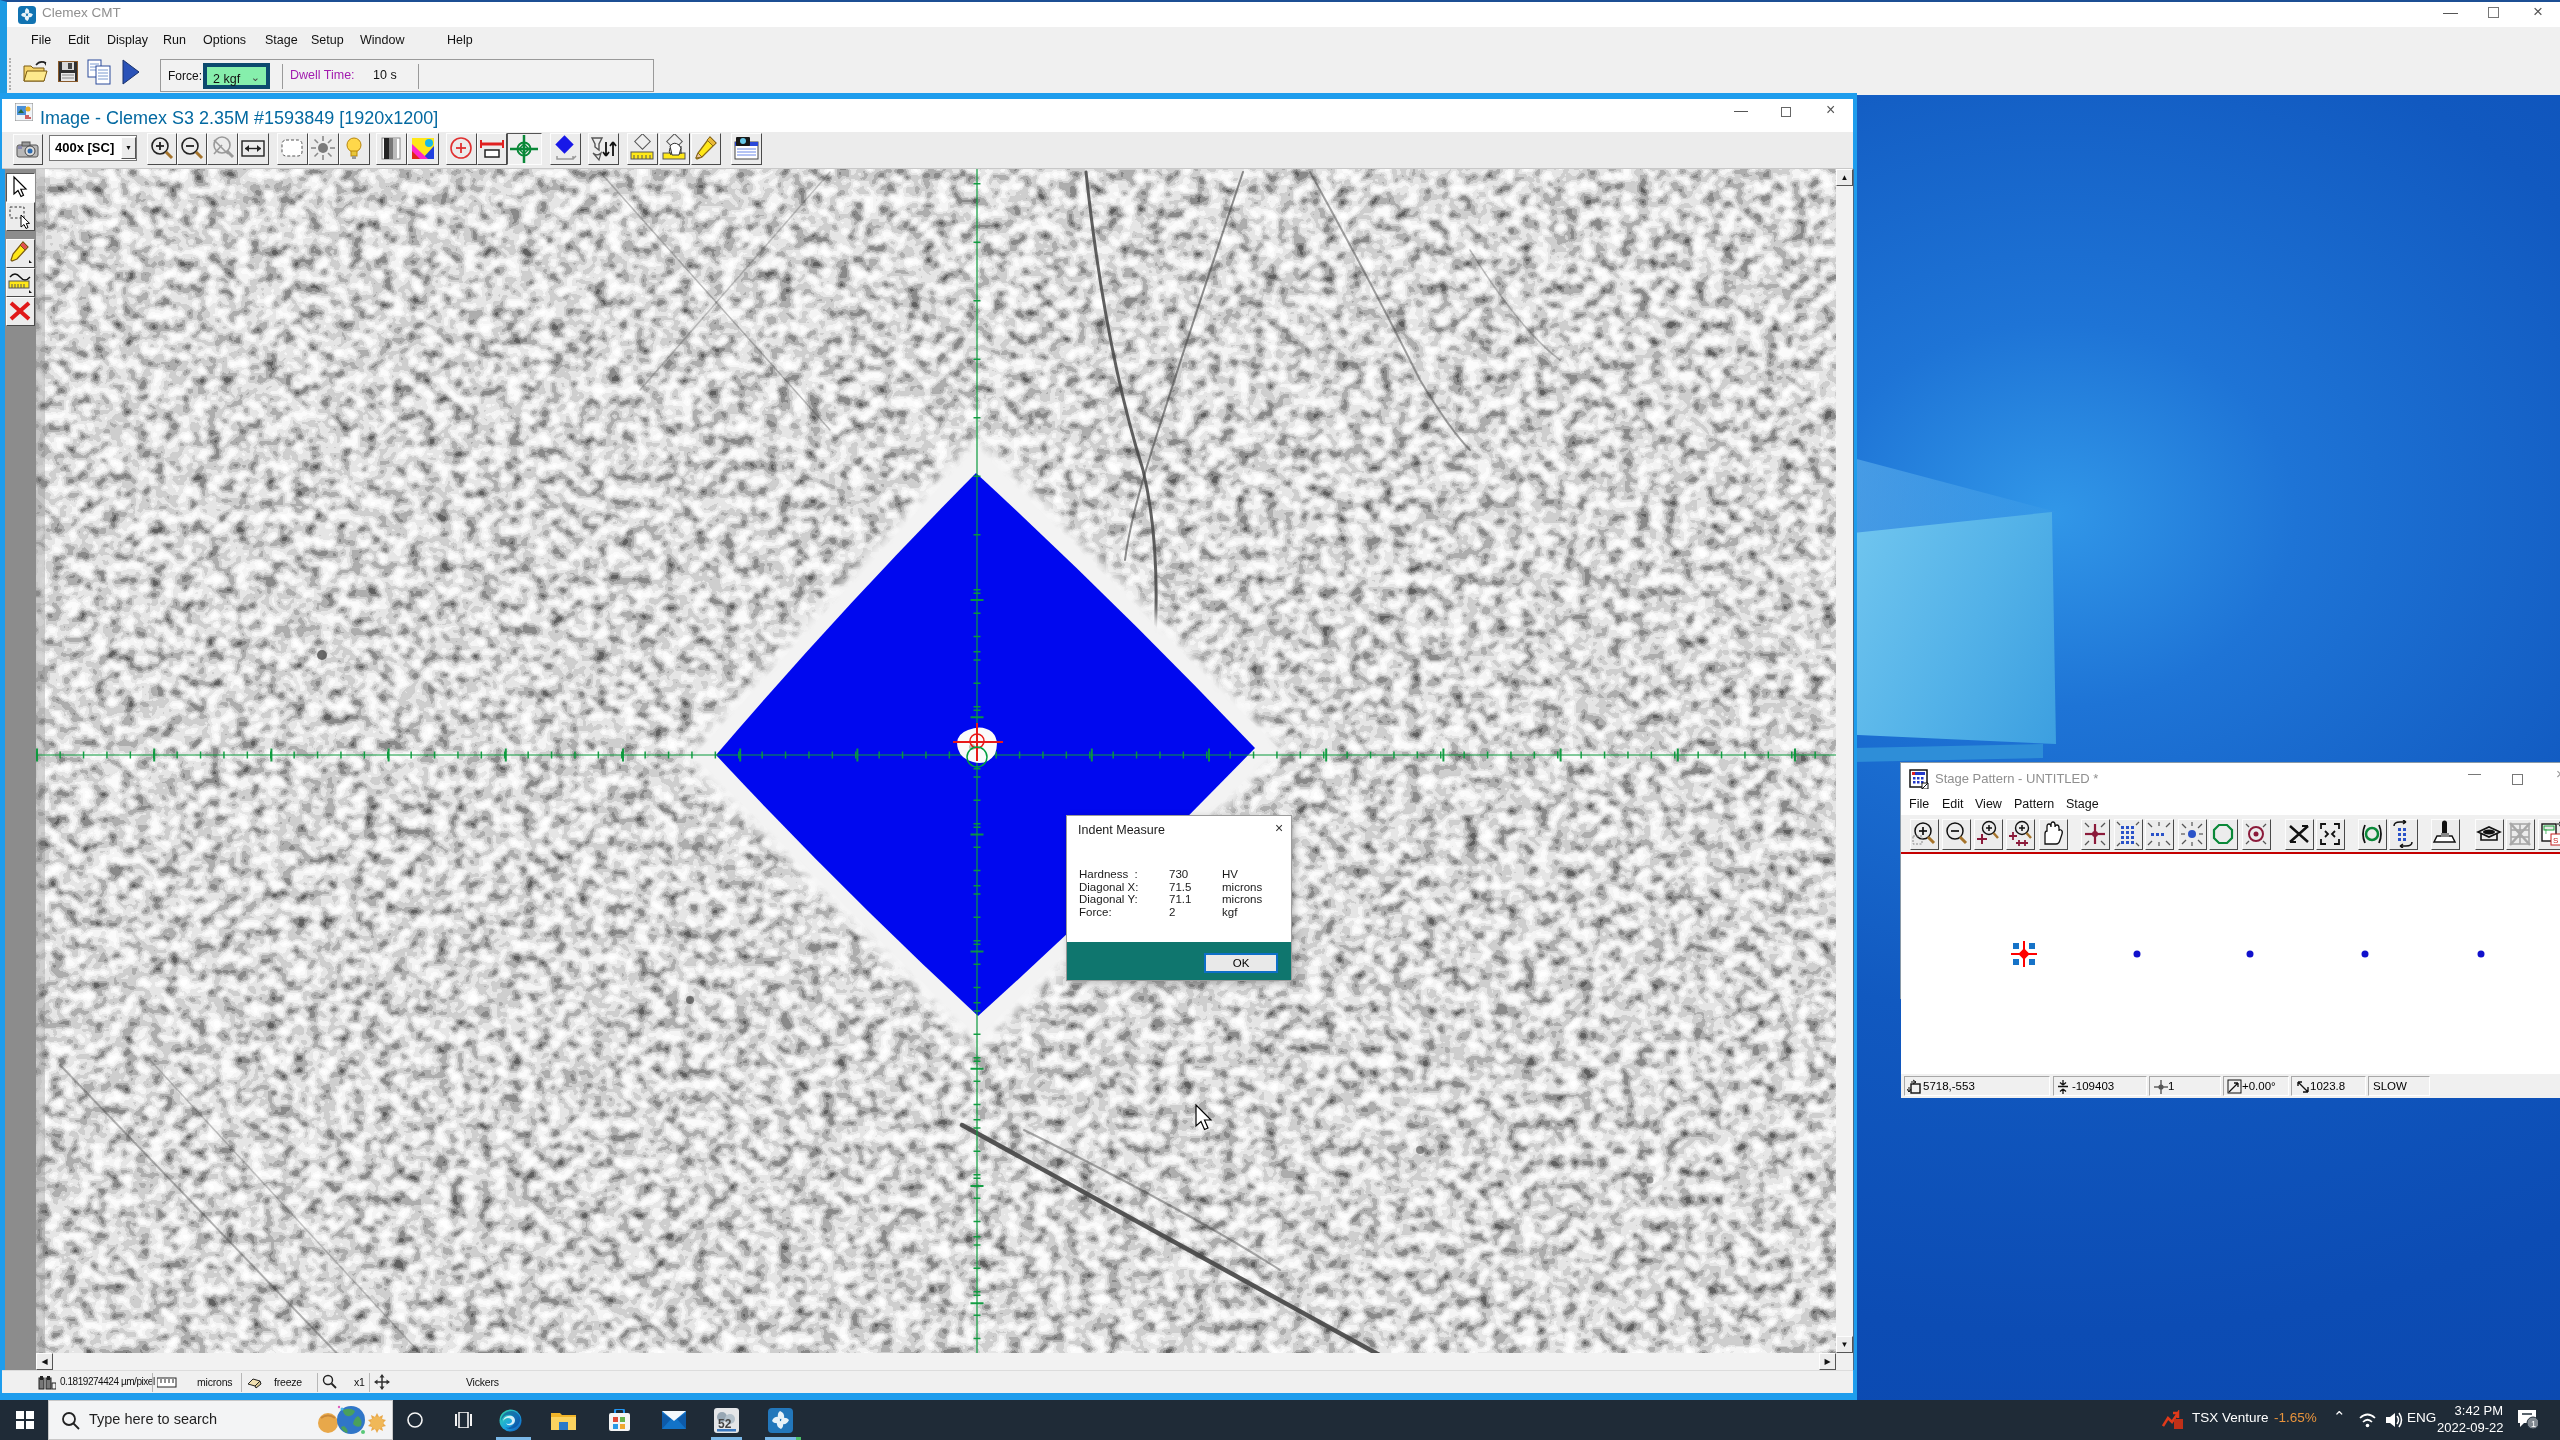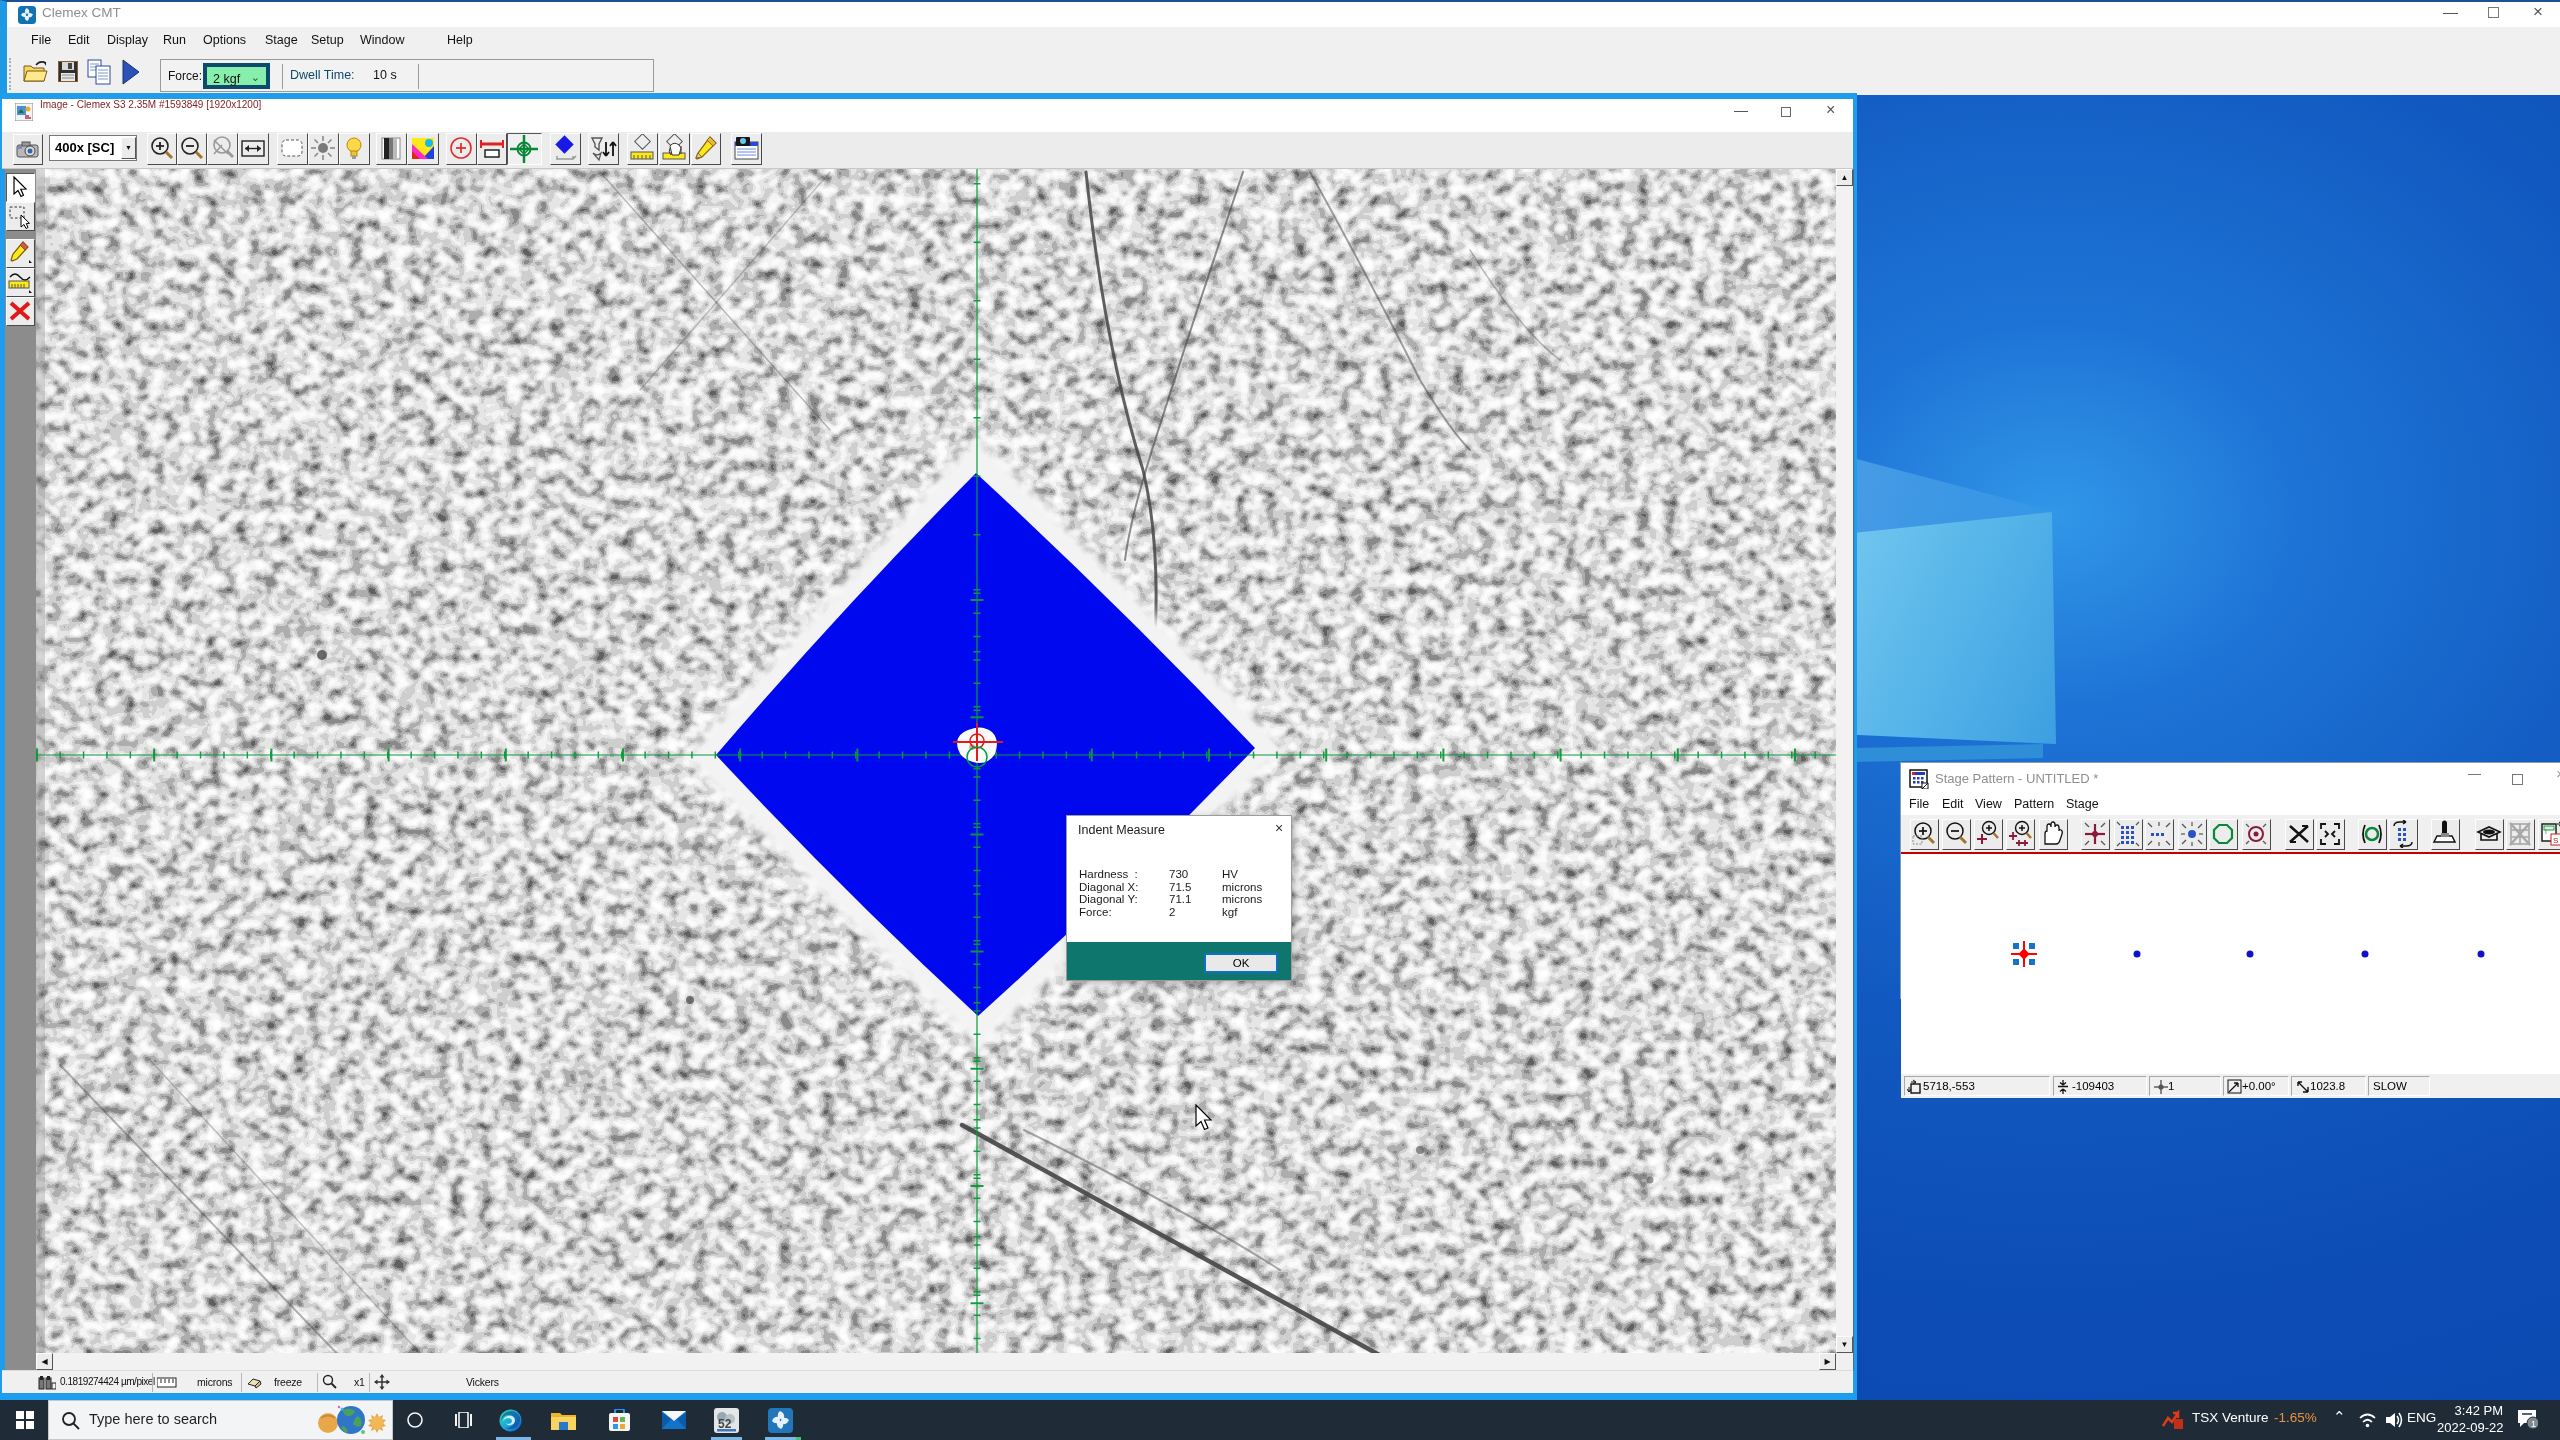--- a/index.html
+++ b/index.html
@@ -117,37 +117,37 @@
     <svg class="abs" style="left:114px;top:6px" width="20" height="26">
         <path d="M2,1 L18,13 L2,25 Z" fill="#2a52b8" stroke="#18306a"></path>
       </svg>
     <div id="fgroup" class="abs">
       <div class="abs" style="left:7px;top:9px;font-size:12px;color:#111">Force:</div>
       <div class="abs" style="left:42px;top:3px;width:67px;height:26px;background:#86efac;border:4px solid #0c4a6e">
         <div class="abs" style="left:6px;top:5px;font-size:12.5px;color:#111">2 kgf</div>
         <div class="abs" style="right:6px;top:4px;color:#444;font-size:11px">⌄</div>
       </div>
       <div class="gsep" style="left:121px"></div>
-      <div class="abs" style="left:129px;top:8px;font-size:12.5px;color:#0c4a6e">Dwell Time:</div>
+      <div class="abs" style="left:129px;top:8px;font-size:12.5px;color:#a21caf">Dwell Time:</div>
       <div class="abs" style="left:212px;top:8px;font-size:12.5px;color:#111">10 s</div>
       <div class="gsep" style="left:257px"></div>
     </div>
   </div>
 </div>
 
 <div class="abs" id="imgwin">
  <div class="abs" id="ittl">
    <svg class="abs" style="left:13px;top:4px" width="18" height="18">
         <rect x="0" y="0" width="18" height="18" fill="#f0f4f8" stroke="#888"></rect>
         <rect x="2" y="3" width="9" height="9" fill="#4a90d8"></rect>
         <path d="M3,10 L6,6 L9,10 Z" fill="#2a6a38"></path>
         <circle cx="13" cy="6" r="2.5" fill="#e8b028"></circle>
         <path d="M10,15 L16,15 M10,13 L14,13" stroke="#c03030" stroke-width="1.4"></path>
       </svg>
-   <div class="abs" style="left:38px;top:0;font-size:10px;color:#7f1d1d">Image - Clemex S3 2.35M #1593849 [1920x1200]</div>
+   <div class="abs" style="left:38px;top:9px;font-size:18px;color:#0369a1">Image - Clemex S3 2.35M #1593849 [1920x1200]</div>
    <div class="abs" style="left:1732px;top:3px;color:#555;font-size:14px">—</div>
    <div class="abs" style="left:1779px;top:8px;width:10px;height:10px;border:1px solid #666"></div>
    <div class="abs" style="left:1824px;top:2px;color:#555;font-size:16px">×</div>
  </div>
  <div class="abs" id="itool">
   <div class="tbtn" style="left:11px;top:2px;width:30px;height:31px">
     <svg width="28" height="29">
           <rect x="3" y="10" width="21" height="12" rx="2" fill="#b8b8b8" stroke="#555"></rect>
           <rect x="8" y="7" width="8" height="4" fill="#999" stroke="#555"></rect>
           <circle cx="16" cy="16" r="5" fill="#ddd" stroke="#444"></circle>

